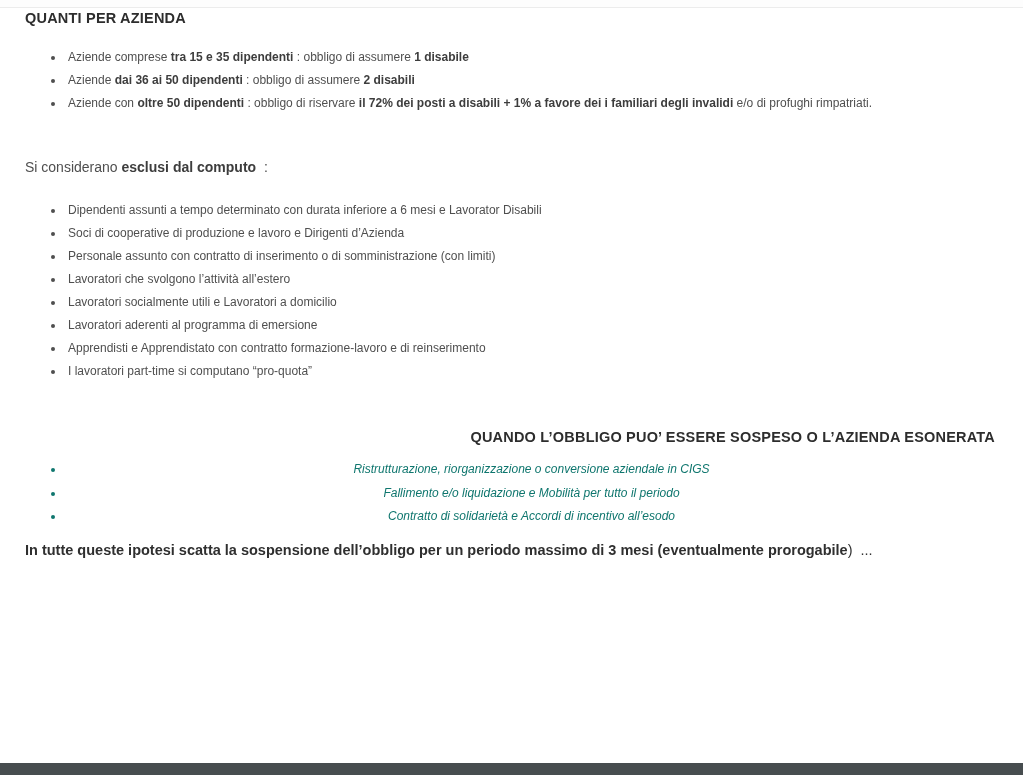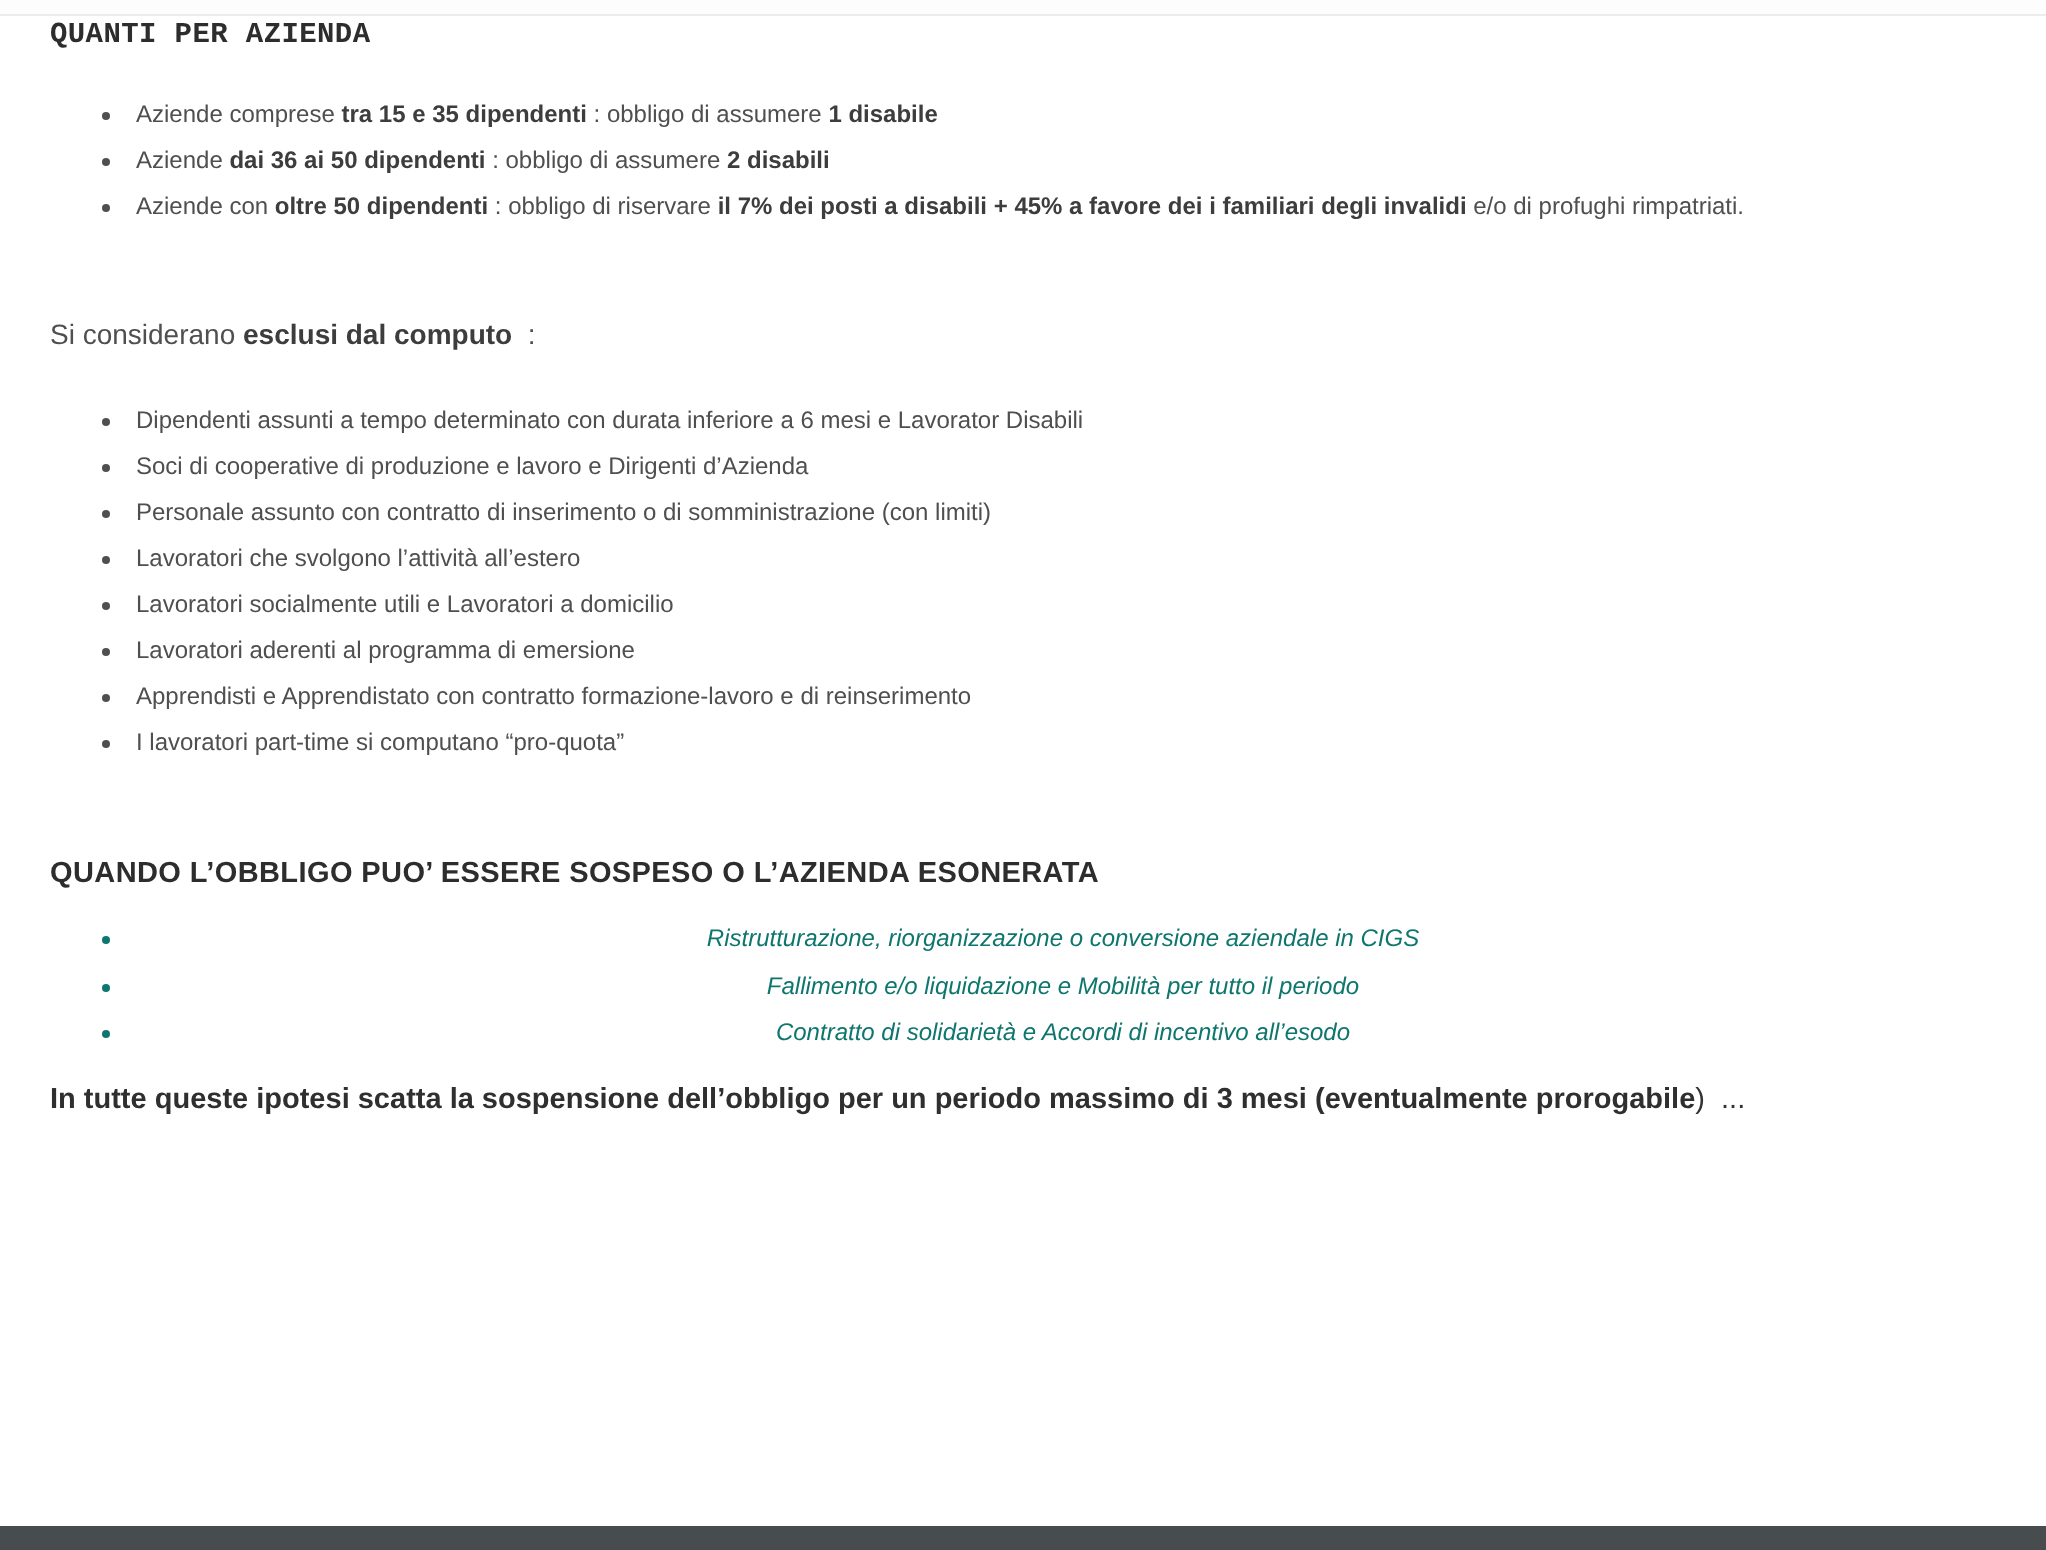--- a/index.html
+++ b/index.html
@@ -29,23 +29,23 @@
     top: 8px; left: 0;
     width: 1023px;
     padding: 0 28px 0 25px;
   }
   .sec-title {
     font-size: 14.5px;
     font-weight: 700;
     color: #2d2d2d;
     letter-spacing: 0.2px;
   }
-  .t1 { margin-top: 2px; font-family: Liberation Mono, monospace; }
+  .t1 { margin-top: 2px; }
   .t2 { margin-top: 57px; }
-  .t3 { margin-top: 46px; }
+  .t3 { margin-top: 46px; text-align: right; }
   .para {
     font-size: 14px;
     line-height: 23px;
     color: #4f4f4f;
     white-space: pre-wrap;
   }
   .p-reminder { margin-top: 16px; }
   .p-intro { margin-top: 41px; }
   ul.blist {
     margin-top: 20px;
@@ -110,21 +110,21 @@
     
   </div>
 
   <div class="content">
 
     <h2 class="sec-title t1">QUANTI PER AZIENDA</h2>
 
     <ul class="blist">
       <li><span>Aziende comprese </span><span class="sb">tra 15 e 35 dipendenti</span><span> : obbligo di assumere </span><span class="sb">1 disabile</span></li>
       <li><span>Aziende </span><span class="sb">dai 36 ai 50 dipendenti</span><span> : obbligo di assumere </span><span class="sb">2 disabili</span></li>
-      <li><span>Aziende con </span><span class="sb">oltre 50 dipendenti</span><span> : obbligo di riservare </span><span class="sb">il 7% dei posti a disabili + 45% a favore dei i familiari degli invalidi</span><span> e/o di profughi rimpatriati.</span></li>
+      <li><span>Aziende con </span><span class="sb">oltre 50 dipendenti</span><span> : obbligo di riservare </span><span class="sb">il 72% dei posti a disabili + 1% a favore dei i familiari degli invalidi</span><span> e/o di profughi rimpatriati.</span></li>
     </ul>
 
 
 
     <p class="para p-intro"><span>Si considerano </span><span class="sb">esclusi dal computo</span><span>  :</span></p>
 
     <ul class="blist">
       <li>Dipendenti assunti a tempo determinato con durata inferiore a 6 mesi e Lavorator Disabili</li>
       <li>Soci di cooperative di produzione e lavoro e Dirigenti d’Azienda</li>
       <li>Personale assunto con contratto di inserimento o di somministrazione (con limiti)</li>

